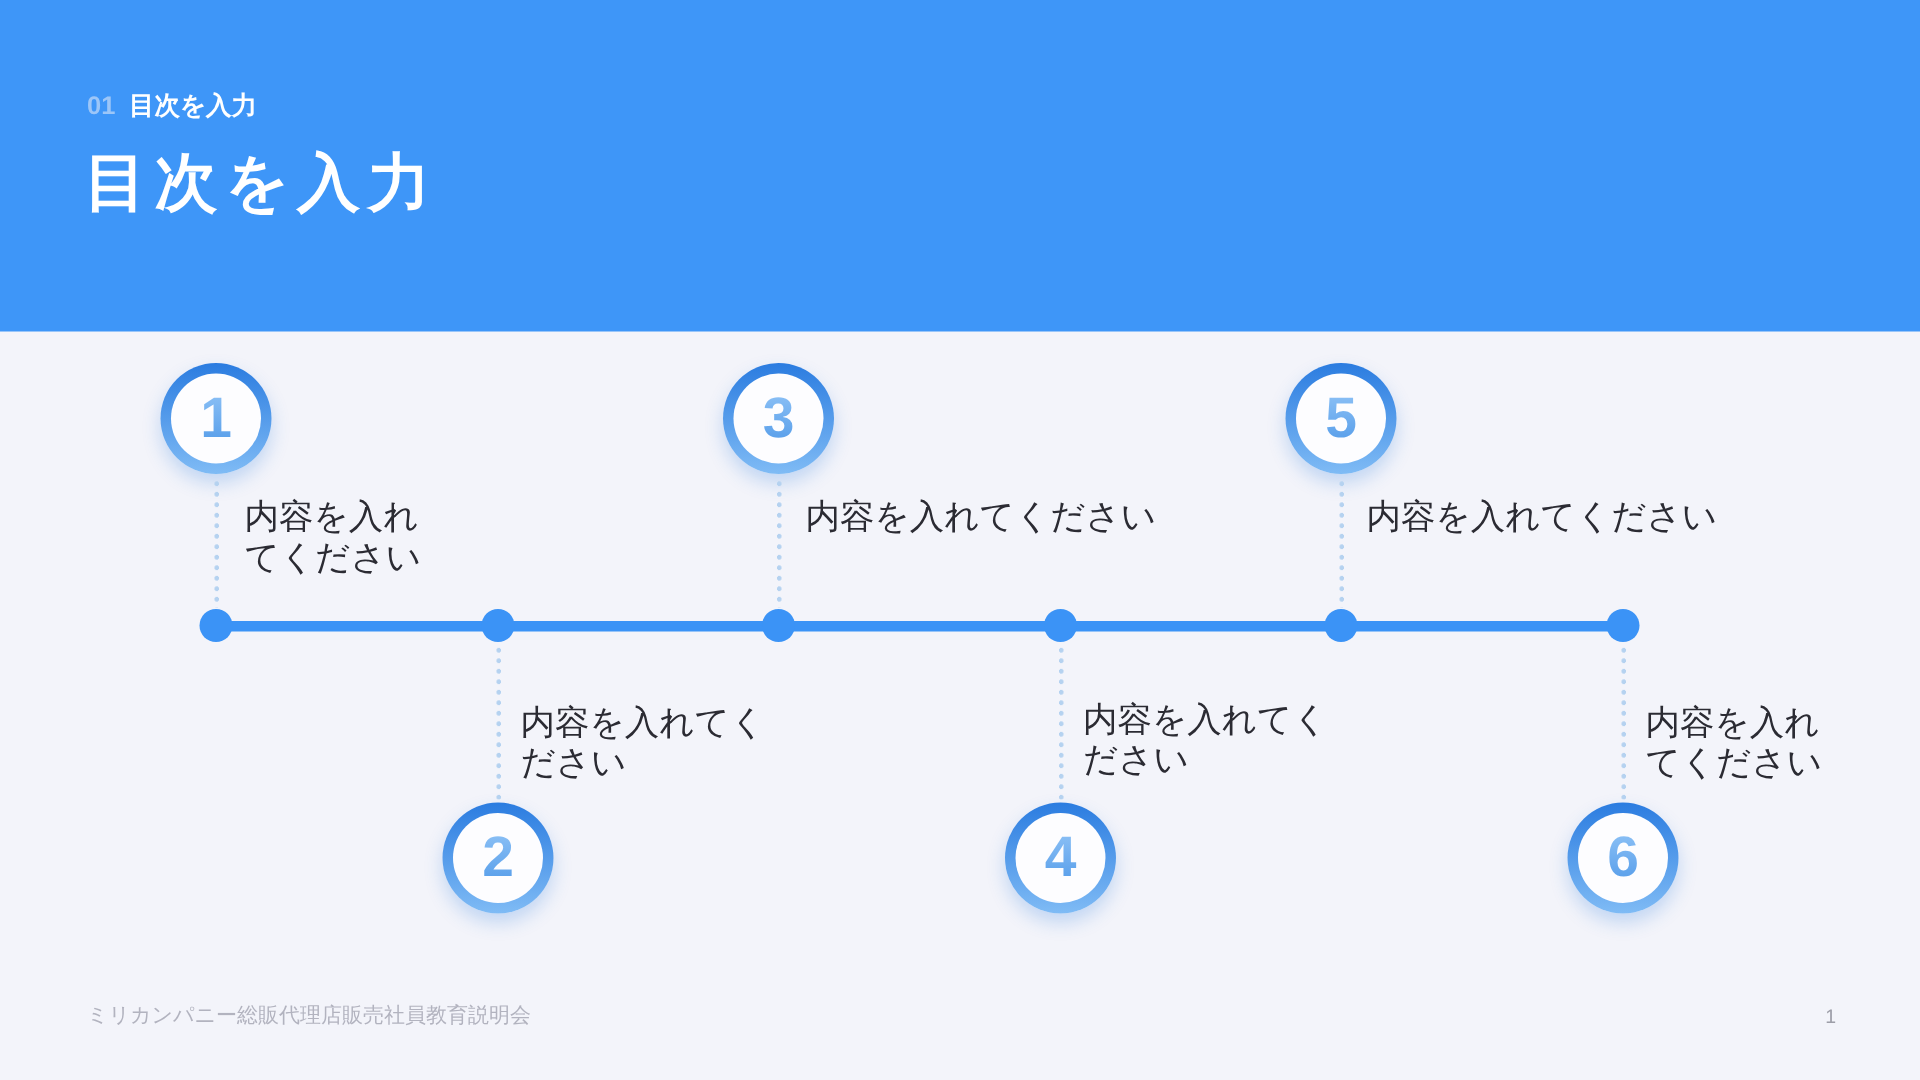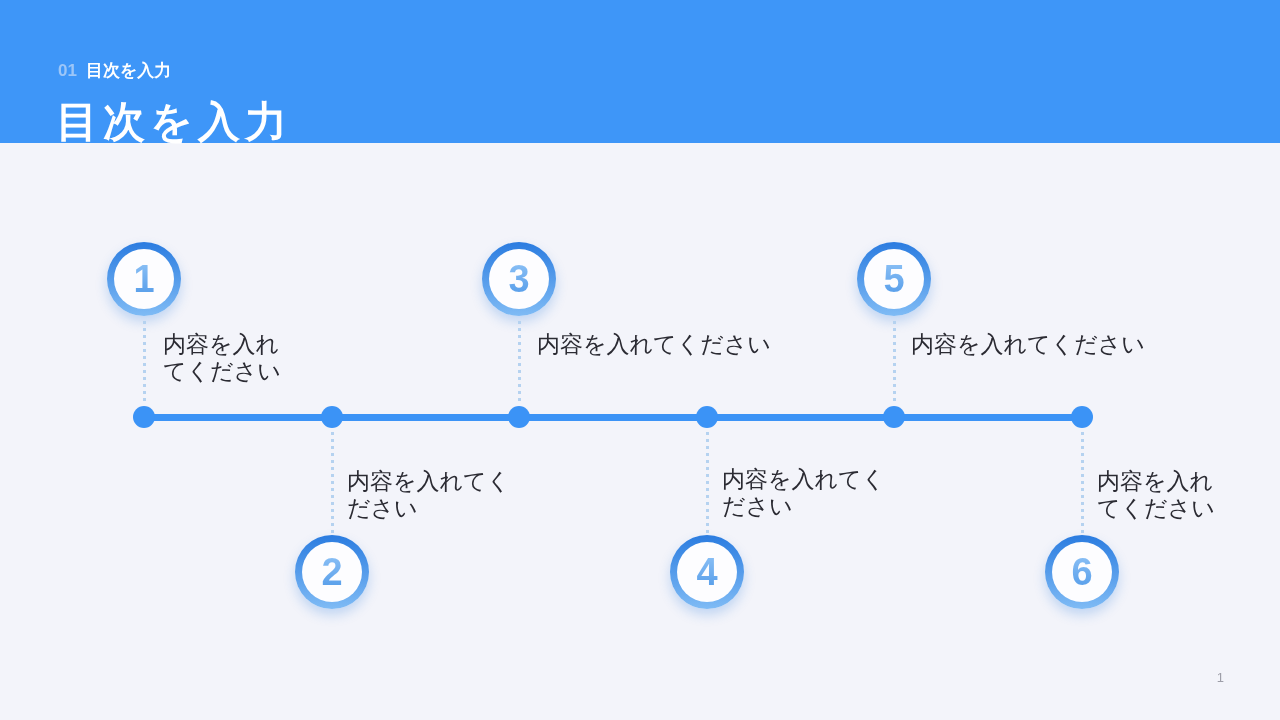--- a/index.html
+++ b/index.html
@@ -8,21 +8,21 @@
     background:#d8d8de;
   }
   .slide{
     position:relative;
     width:1280px;height:720px;
     background:var(--body_bg,#f3f4fa);
     overflow:hidden;
   }
   
   .header{
-    position:absolute;left:0;top:0;width:1280px;height:143px;
+    position:absolute;left:0;top:0;width:1280px;height:221px;
     background:var(--header_bg,#3e96f8);
   }
   .kicker{
     position:absolute;left:58px;top:60px;
     font-size:17px;font-weight:700;line-height:22px;
     display:flex;gap:9px;align-items:baseline;
   }
   .kicker .num{color:var(--kicker_number_color,#9cc6f8);}
   .kicker .txt{color:#ffffff;font-weight:600;}
   .page-title{
@@ -138,15 +138,16 @@
 
   <div>
     <div class="big-circle" style="left:1045px;top:535px;">
       <span class="step-num">6</span>
     </div>
     <div class="connector" style="left:1080.5px;top:430px;height:103px;"></div>
     <div class="tl-dot" style="left:1071px;"></div>
     <div class="step-label" style="left:1097px;top:468px;width:132px;">内容を入れてください</div>
   </div>
 
+  <div class="footer-text">ミリカンパニー総販代理店販売社員教育説明会</div>
   <div class="page-number">1</div>
 
 </div>
 
 </body></html>

